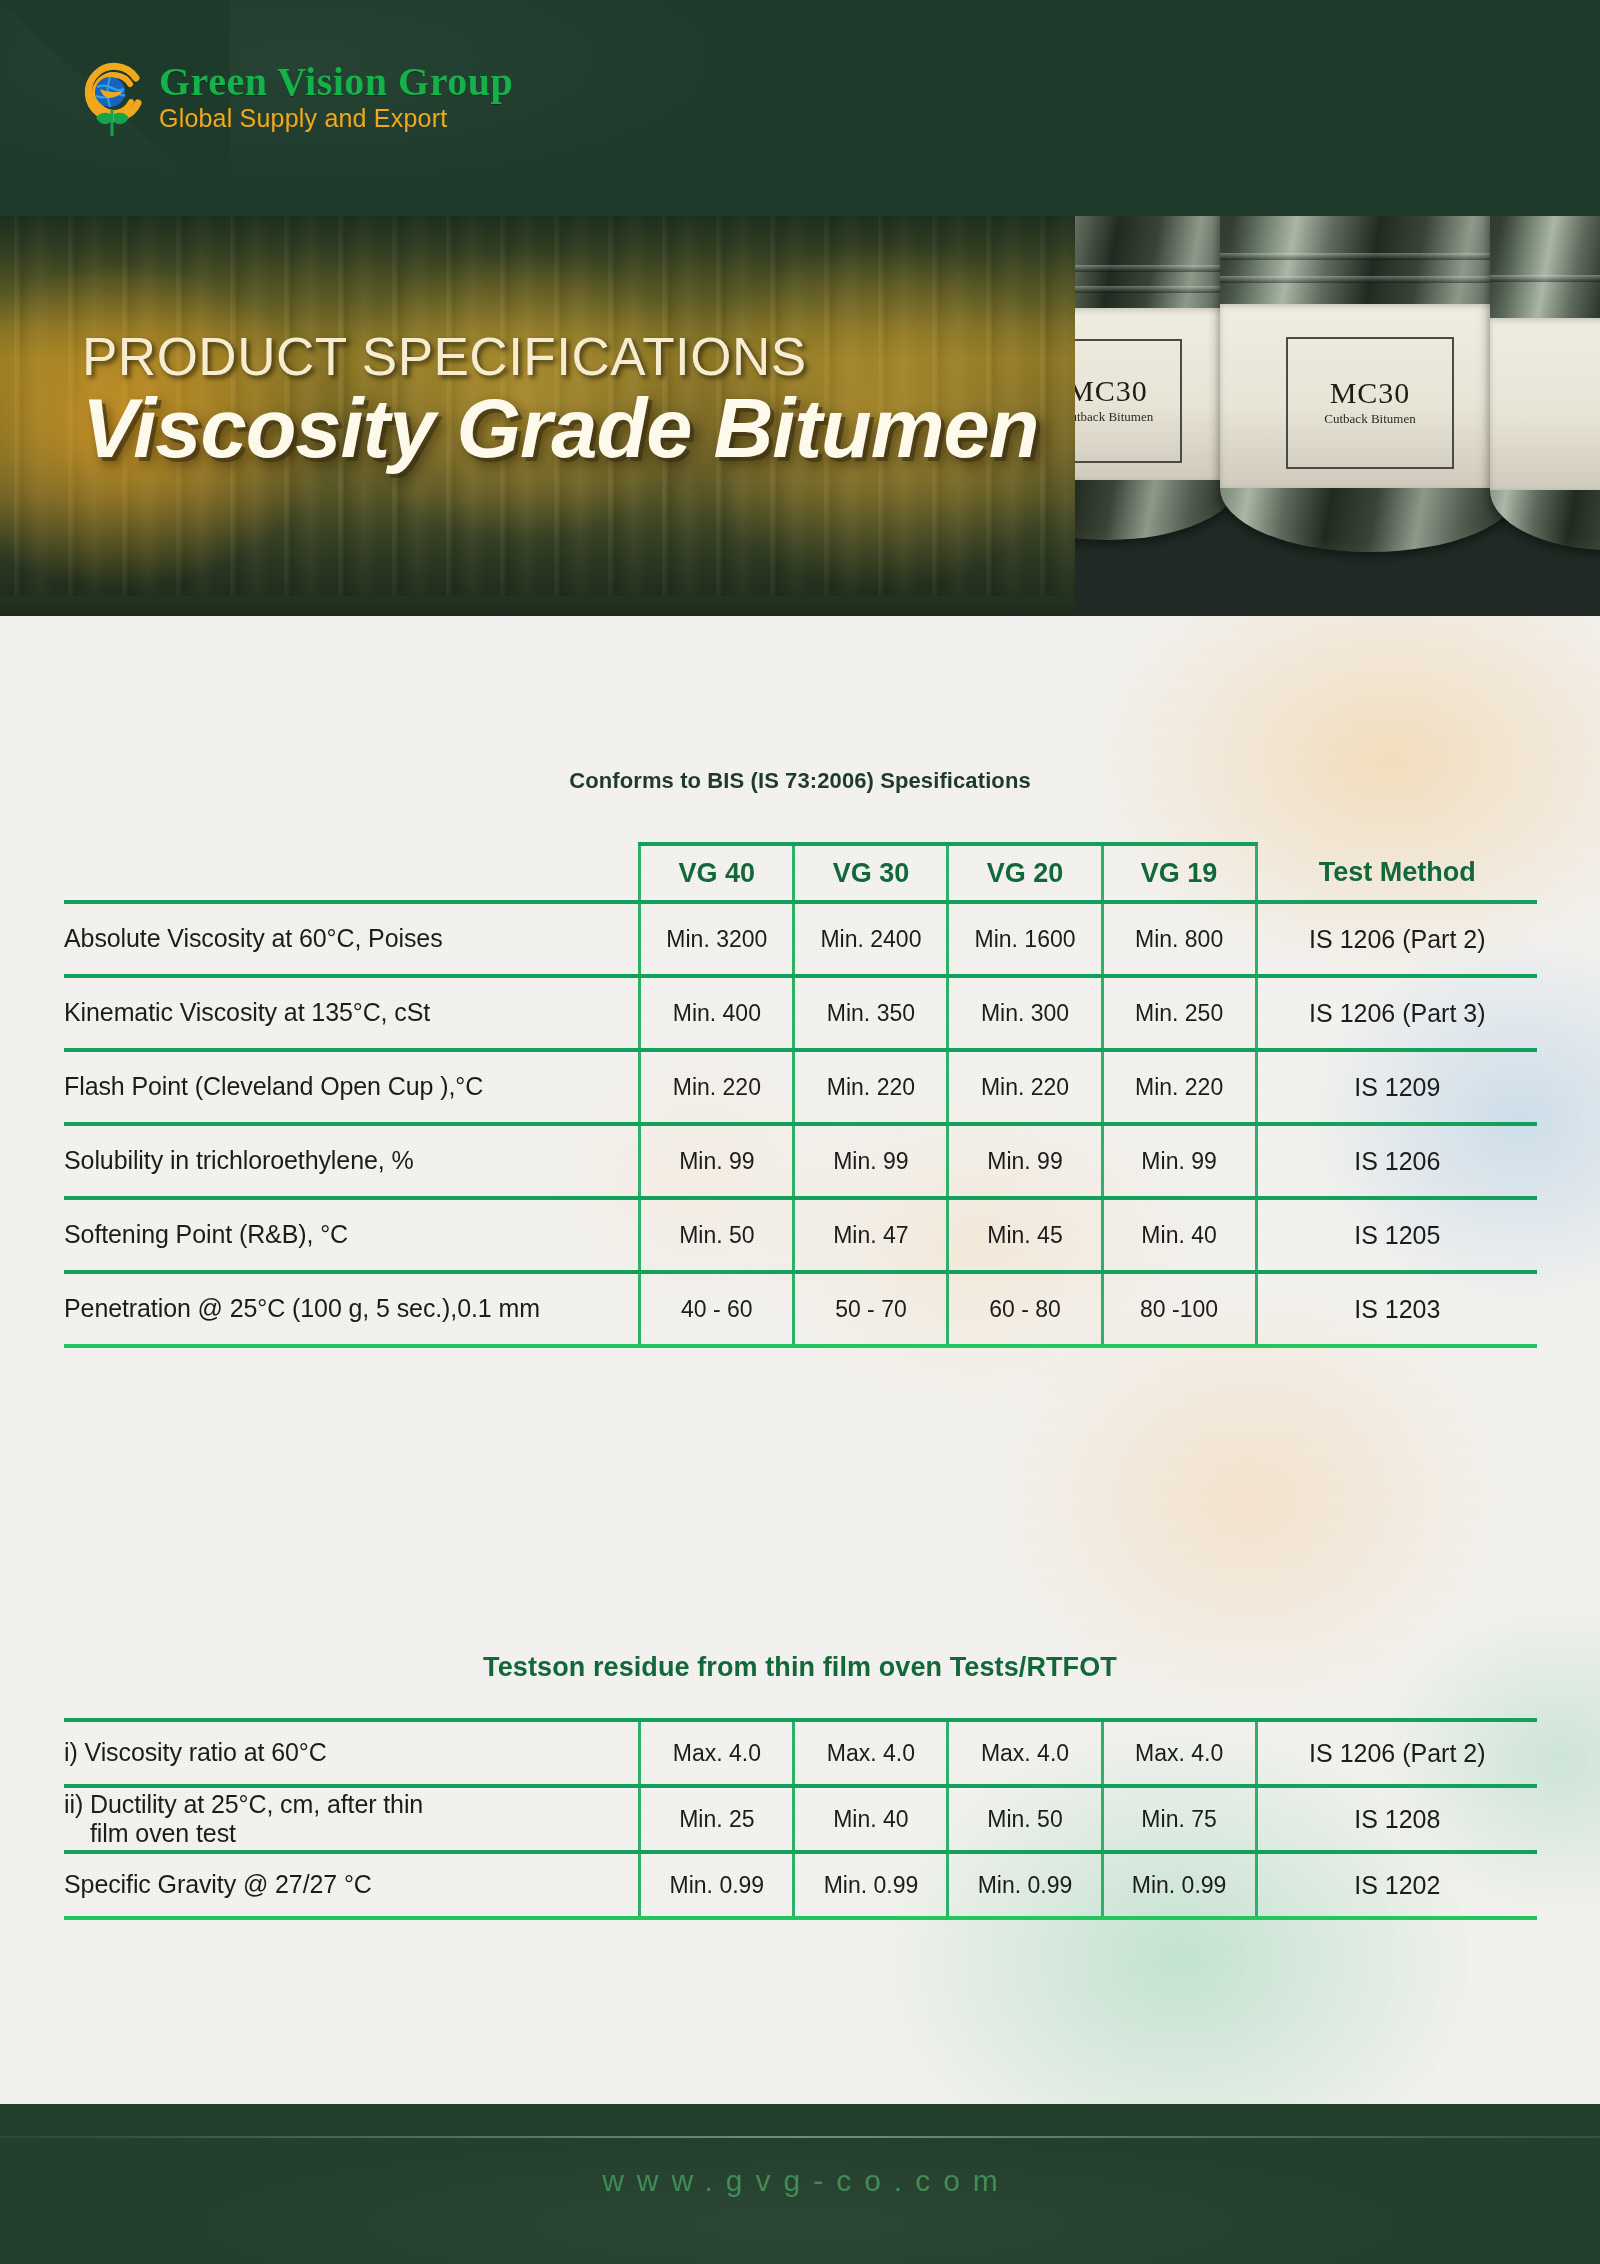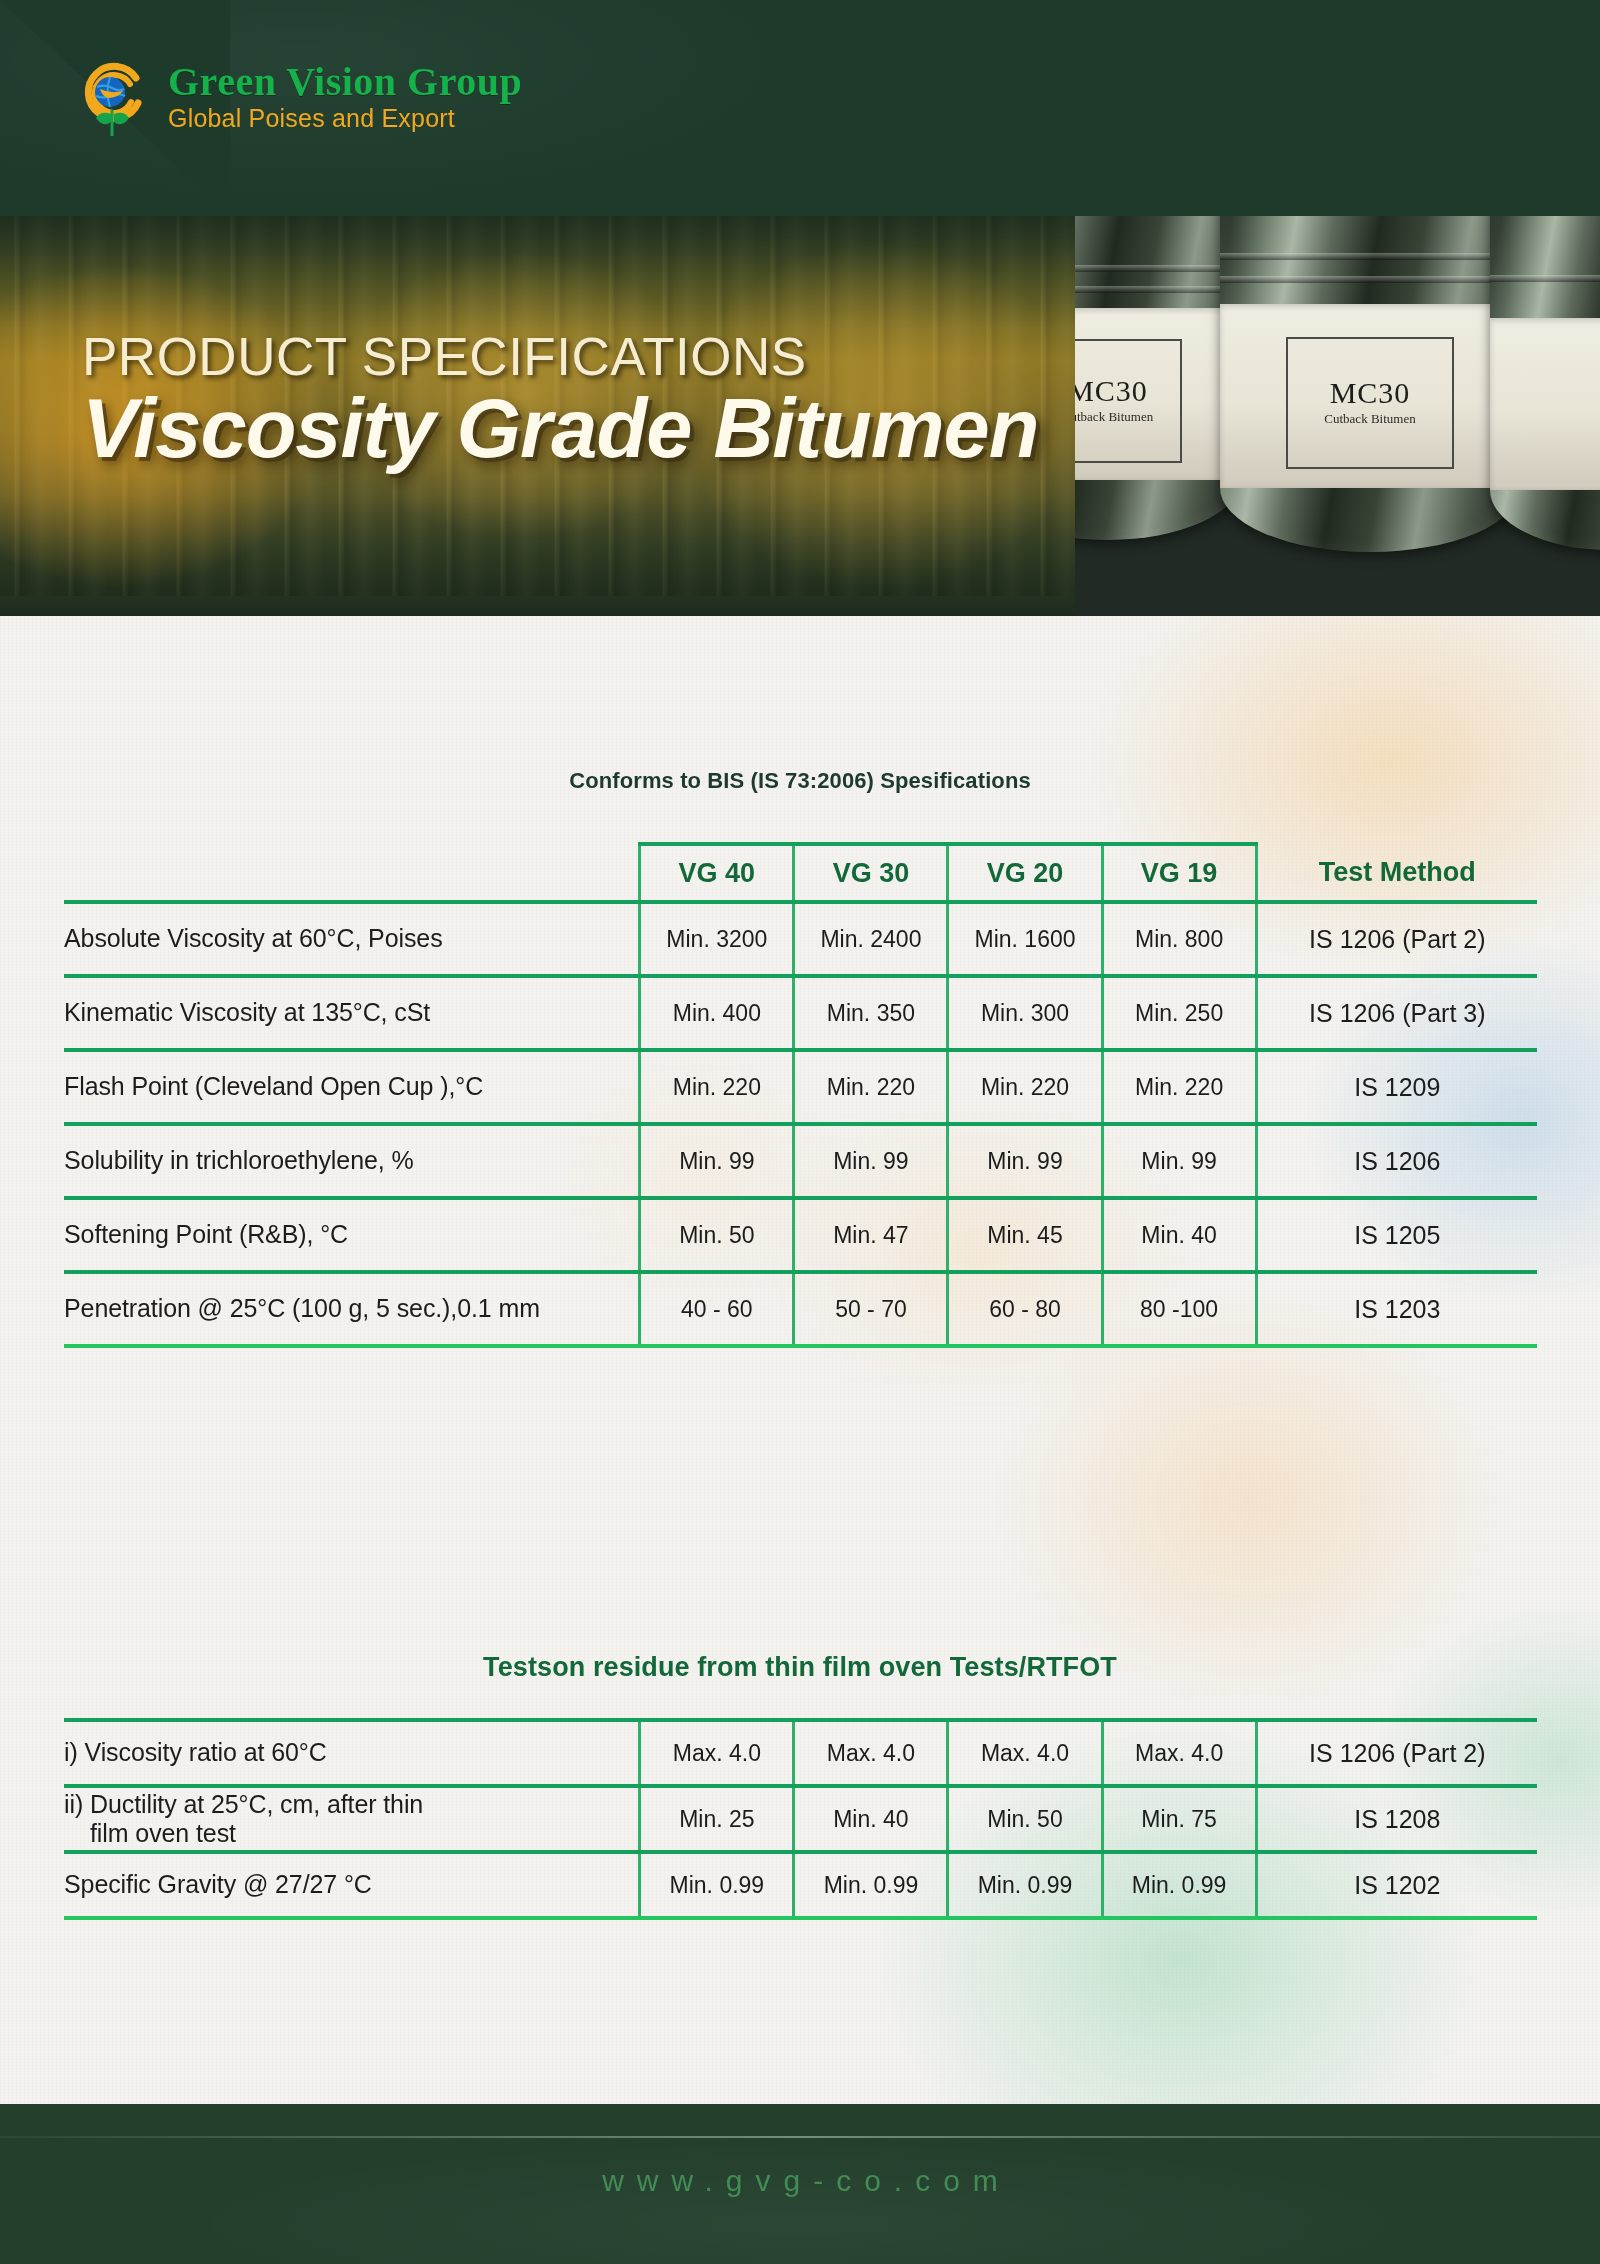--- a/index.html
+++ b/index.html
@@ -59,21 +59,21 @@
     position: absolute;
     inset: 0;
     background: radial-gradient(ellipse 700px 200px at 300px 60px, rgba(255,255,255,0.045), rgba(255,255,255,0) 70%);
   }
 
   .logo-block {
     position: absolute;
     left: 78px; top: 58px;
     display: flex;
     align-items: center;
-    gap: 18px;
+    gap: 9px;
     z-index: 4;
   }
   .logo-mark {
     width: 72px; height: 78px;
     position: relative;
     flex: 0 0 auto;
   }
   .logo-text { padding-top: 2px; }
   .logo-title {
     font-family: "Liberation Serif", serif;
@@ -460,21 +460,21 @@
           <path d="M18 38 Q26 41 34 38 Q42 35 47 38" fill="none" stroke="#35a0e0" stroke-width="2.2"></path>
           <path d="M32 19 Q27 34 32 49" fill="none" stroke="#35a0e0" stroke-width="2"></path>
           <path d="M22 31 Q32 36 45 33 Q40 40 30 40 Q24 38 22 31 Z" fill="#f2a81d"></path>
           <path d="M33 56 Q23 52 18 60 Q25 70 33 64 Z" fill="#16a34a"></path>
           <path d="M36 56 Q46 52 51 60 Q44 70 36 64 Z" fill="#16a34a"></path>
           <path d="M34 52 L34 78" stroke="#16a34a" stroke-width="3"></path>
         </svg>
       </div>
       <div class="logo-text">
         <div class="logo-title">Green Vision Group</div>
-        <div class="logo-sub">Global Poises and Export</div>
+        <div class="logo-sub">Global Supply and Export</div>
       </div>
     </div>
   </div>
 
   <div class="hero-titles">
     <div class="hero-kicker">PRODUCT SPECIFICATIONS</div>
     <div class="hero-title">Viscosity Grade Bitumen</div>
   </div>
 
   <div class="content">

